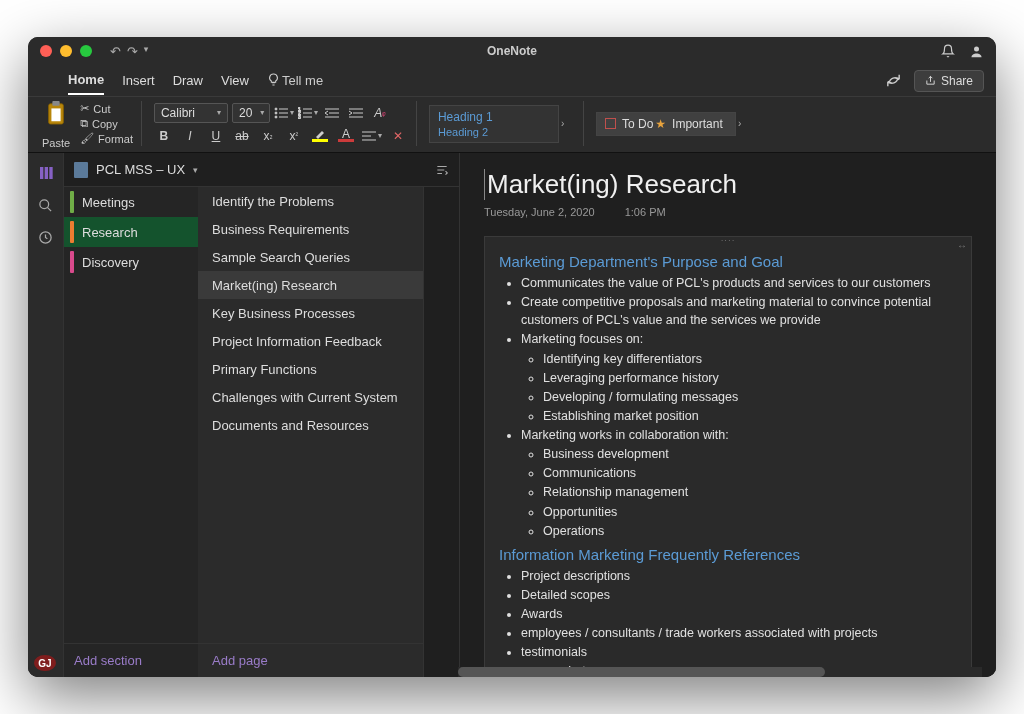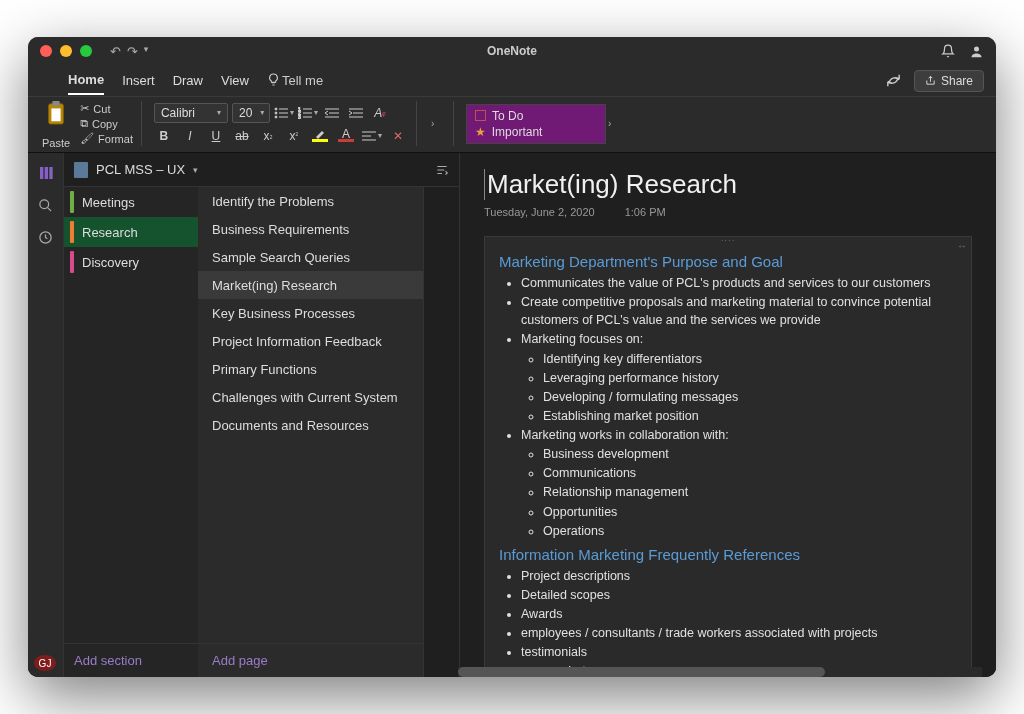--- a/index.html
+++ b/index.html
@@ -95,21 +95,21 @@
   .ab{text-decoration:line-through;}
   .color-swatch{width:16px;height:3px;display:block;}
 
   .styles-group{display:flex;align-items:center; padding:0 8px; border-right:1px solid #444;}
   .styles-list{display:flex;flex-direction:column;gap:2px; width:130px; background:#333; border:1px solid #444; padding:4px 8px;}
   .styles-list .style-item{color:#5b9bd5;font-size:12px;}
   .styles-wrap{position:relative; display:flex; align-items:center;}
   .styles-wrap .exp{width:14px; color:#aaa; font-size:10px; margin-left:2px;}
 
   .tags-group{display:flex; align-items:center; padding:0 8px;}
-  .tags-list{display:flex;flex-direction:column;gap:2px;width:140px;background:#701a75;border:1px solid #444;padding:4px 8px;}
+  .tags-list{display:flex;flex-direction:row;gap:2px;width:140px;background:#404040;border:1px solid #444;padding:4px 8px;}
   .tags-list .tag-item{display:flex;align-items:center;gap:6px;font-size:12px;color:#ddd;}
   .todo-cb{width:11px;height:11px;border:1px solid #c0504d;}
   .star{color:#e8a33d;font-size:12px;}
 
   
   .body-area{flex:1; display:flex; overflow:hidden; background:#1f1f1f;}
 
   
   .rail{width:36px;background:#2b2b2b;display:flex;flex-direction:column;align-items:center;gap:12px;padding-top:10px;border-right:1px solid #333;}
   .rail-icon{width:20px;height:20px;display:flex;align-items:center;justify-content:center;color:#aaa;font-size:14px;}
@@ -137,21 +137,21 @@
   .page-list{flex:1;overflow:auto;}
   .page-item{height:28px;display:flex;align-items:center;padding:0 14px;font-size:13px;color:#ddd;}
   .page-item.active{background:#3a3a3a;}
   .add-page{height:34px;display:flex;align-items:center;padding-left:14px;color:#9a7cc9;font-size:13px;border-top:1px solid #333;}
 
   
   .nav-wrap{width:396px; display:flex; flex-direction:column; border-right:1px solid #333;}
   .nav-cols{flex:1;display:flex;overflow:hidden;}
 
   
-  .avatar{position:absolute;left:6px;bottom:6px;width:22px;height:16px;border-radius:50%;background:#7f1d1d;color:#fff;font-size:10px;display:flex;align-items:center;justify-content:center;font-weight:400;}
+  .avatar{position:absolute;left:6px;bottom:6px;width:22px;height:16px;border-radius:50%;background:#7f1d1d;color:#fff;font-size:10px;display:flex;align-items:center;justify-content:center;font-weight:700;}
 
   
   .canvas{flex:1;overflow:auto;padding:16px 24px 20px 24px; background:#1f1f1f; position:relative;}
   .page-title{font-size:26px;font-weight:300;color:#f0f0f0;border-left:1px solid #888;padding-left:2px;}
   .page-meta{display:flex;gap:30px;color:#999;font-size:11px;margin-top:6px;}
   .note-container{margin-top:18px;background:#2a2a2a;border:1px solid #3a3a3a;padding:10px 14px 14px 14px;position:relative;}
   .nc-handle{position:absolute;top:-1px;left:50%;transform:translateX(-50%);width:40px;height:6px;display:flex;justify-content:center;color:#777;font-size:8px;letter-spacing:1px;}
   .nc-resize{position:absolute;top:2px;right:4px;color:#777;font-size:10px;}
   .h-blue{color:#5b9bd5;font-size:15px;font-weight:400;margin-bottom:4px;margin-top:6px;}
   .note-container ul{list-style:disc;padding-left:22px;color:#e0e0e0;font-size:12.5px;line-height:1.45;}
@@ -330,20 +330,24 @@
               <line x1="0" y1="9" x2="14" y2="9"></line>
             </svg>
             <span class="dd-caret">▾</span>
         </div>
         <div class="fmt-btn" style="color:#e06666;">✕</div>
       </div>
     </div>
 
     <div class="styles-group">
       <div class="styles-wrap">
+        <div class="styles-list">
+          <span class="style-item">Heading 1</span>
+          <span class="style-item" style="font-size:11px;">Heading 2</span>
+        </div>
         <span class="exp">›</span>
       </div>
     </div>
 
     <div class="tags-group">
       <div class="styles-wrap">
         <div class="tags-list">
           <div class="tag-item">
               <span class="todo-cb"></span>
               <span>To Do</span>

